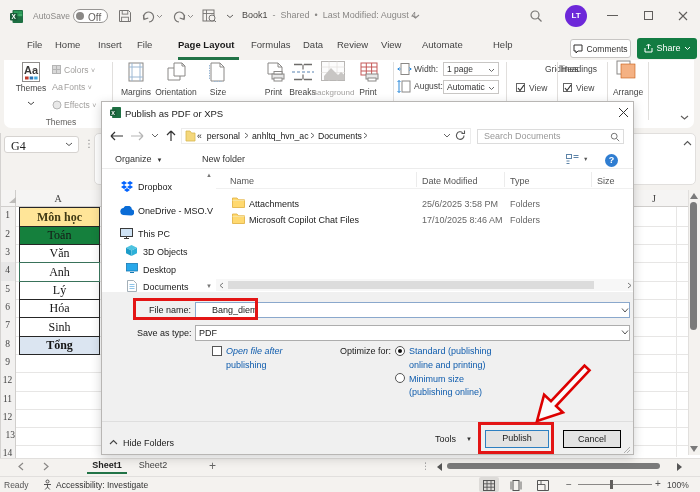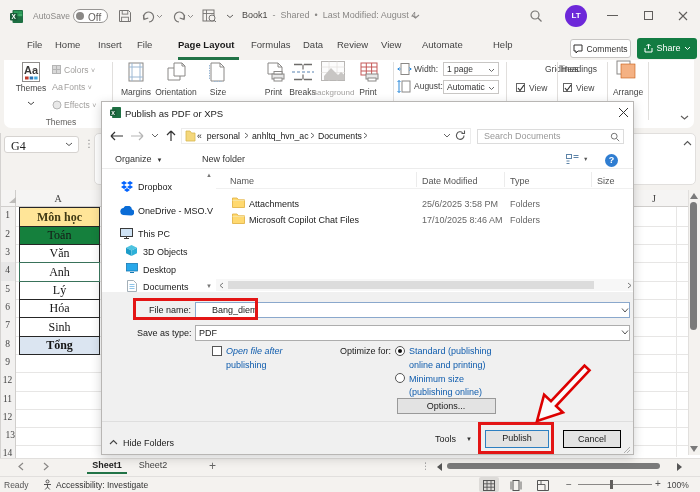--- a/index.html
+++ b/index.html
@@ -507,21 +507,20 @@
   <div class="ab" style="left:124px;top:244px;color:#0f5cad;font-style:italic;">Open file after</div>
   <div class="ab" style="left:124px;top:257.5px;color:#0f5cad;">publishing</div>
   <div class="ab" style="left:238px;top:244px;color:#1a1a1a;">Optimize for:</div>
   <div class="ab" style="left:293px;top:243.5px;width:10px;height:10px;border:1px solid #555;border-radius:50%;background:#fff;"></div>
   <div class="ab" style="left:296px;top:246.5px;width:4px;height:4px;border-radius:50%;background:#111;"></div>
   <div class="ab" style="left:307px;top:244px;color:#0f5cad;">Standard (publishing</div>
   <div class="ab" style="left:307px;top:257.5px;color:#0f5cad;">online and printing)</div>
   <div class="ab" style="left:293px;top:271px;width:10px;height:10px;border:1px solid #555;border-radius:50%;background:#fff;"></div>
   <div class="ab" style="left:307px;top:271.5px;color:#0f5cad;">Minimum size</div>
   <div class="ab" style="left:307px;top:285px;color:#0f5cad;">(publishing online)</div>
-  <div class="ab" style="left:294.5px;top:296px;width:99px;height:15.5px;border:1px solid #999;background:#e3e3e3;text-align:center;line-height:14px;color:#1a1a1a;">Options...</div>
 
   <div class="ab" style="left:0;top:319px;width:531px;height:1px;background:#dedede;"></div>
   <svg class="ab" style="left:7px;top:337px;" width="9" height="6" viewBox="0 0 9 6">
       <path d="M1 5 l3.5 -3.5 L8 5" fill="none" stroke="#444" stroke-width="1.1"></path>
     </svg>
   <div class="ab" style="left:21px;top:335.5px;color:#1a1a1a;">Hide Folders</div>
   <div class="ab" style="left:333px;top:332px;color:#1a1a1a;">Tools</div>
   <div class="ab" style="left:364px;top:334px;font-size:6px;color:#333;">▼</div>
   <div class="ab" style="left:383px;top:328px;width:64px;height:18px;border:1.5px solid #2d7fc1;background:#e3e3e3;text-align:center;line-height:15px;color:#1a1a1a;">Publish</div>
   <div class="ab" style="left:461px;top:328px;width:58px;height:18px;border:1px solid #000000;background:#e3e3e3;text-align:center;line-height:16px;color:#1a1a1a;">Cancel</div>

